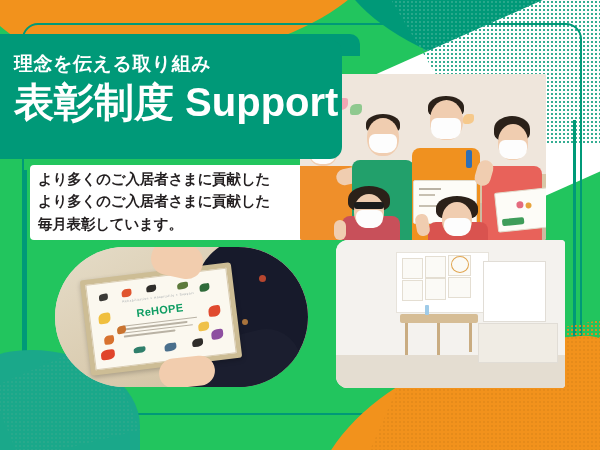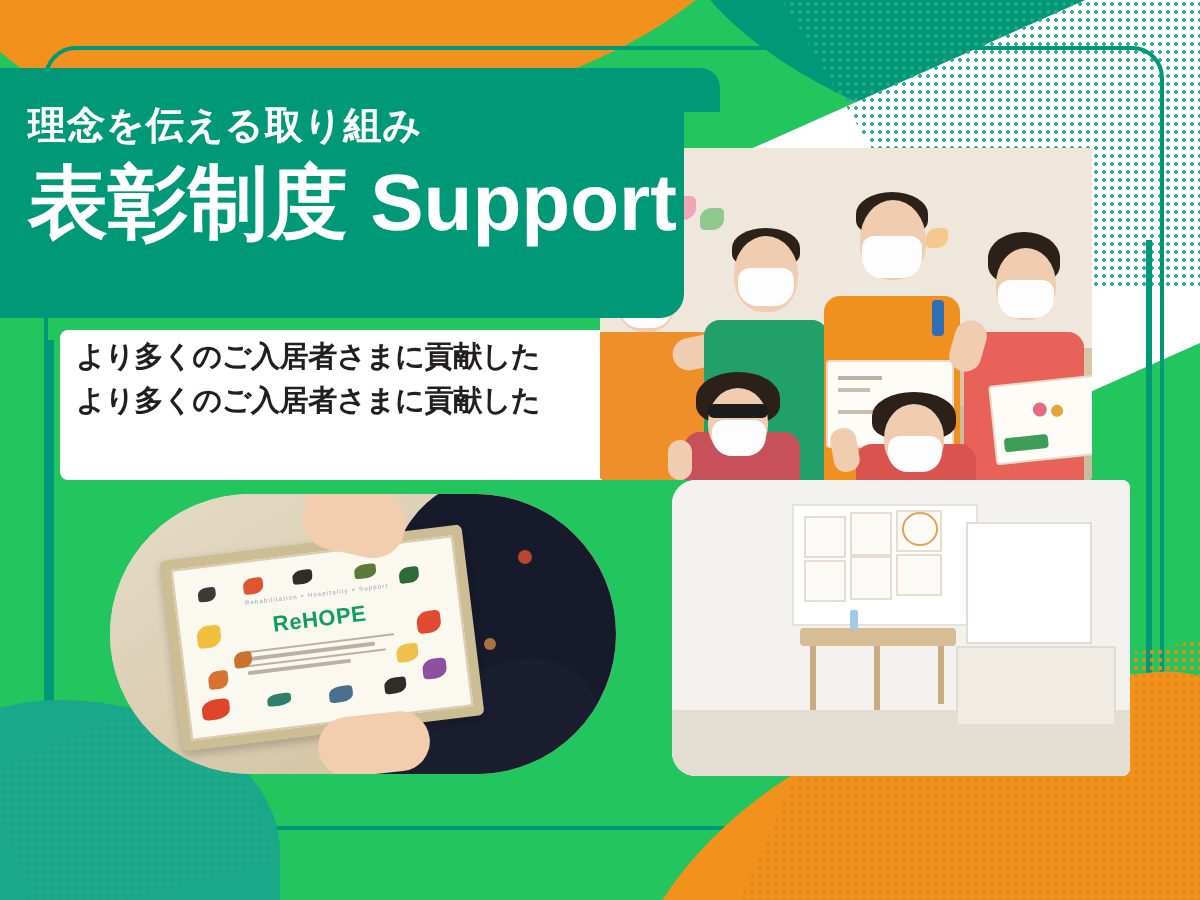--- a/index.html
+++ b/index.html
@@ -239,20 +239,21 @@
   <div class="deco white-mid"></div>
 
   <div class="banner">
     <div class="kicker">理念を伝える取り組み</div>
     <div class="headline">表彰制度 Support</div>
   </div>
 
   <div class="lead">
     <div>より多くのご入居者さまに貢献した</div>
     <div>より多くのご入居者さまに貢献した</div>
+    <div>毎月表彰しています。</div>
   </div>
 
   <div class="photo photo-group" title="表彰式で記念撮影するスタッフ">
     <div class="pg-wall"></div>
     <div class="pg-bench"></div>
     <div class="pg-floor"></div>
 
     <div class="petal" style="left:34px;top:24px;width:14px;height:12px;background:#f0a6b4;"></div>
     <div class="petal" style="left:50px;top:30px;width:12px;height:11px;background:#8fc98f;"></div>
     <div class="petal" style="left:150px;top:30px;width:13px;height:12px;background:#f3b0bd;"></div>

